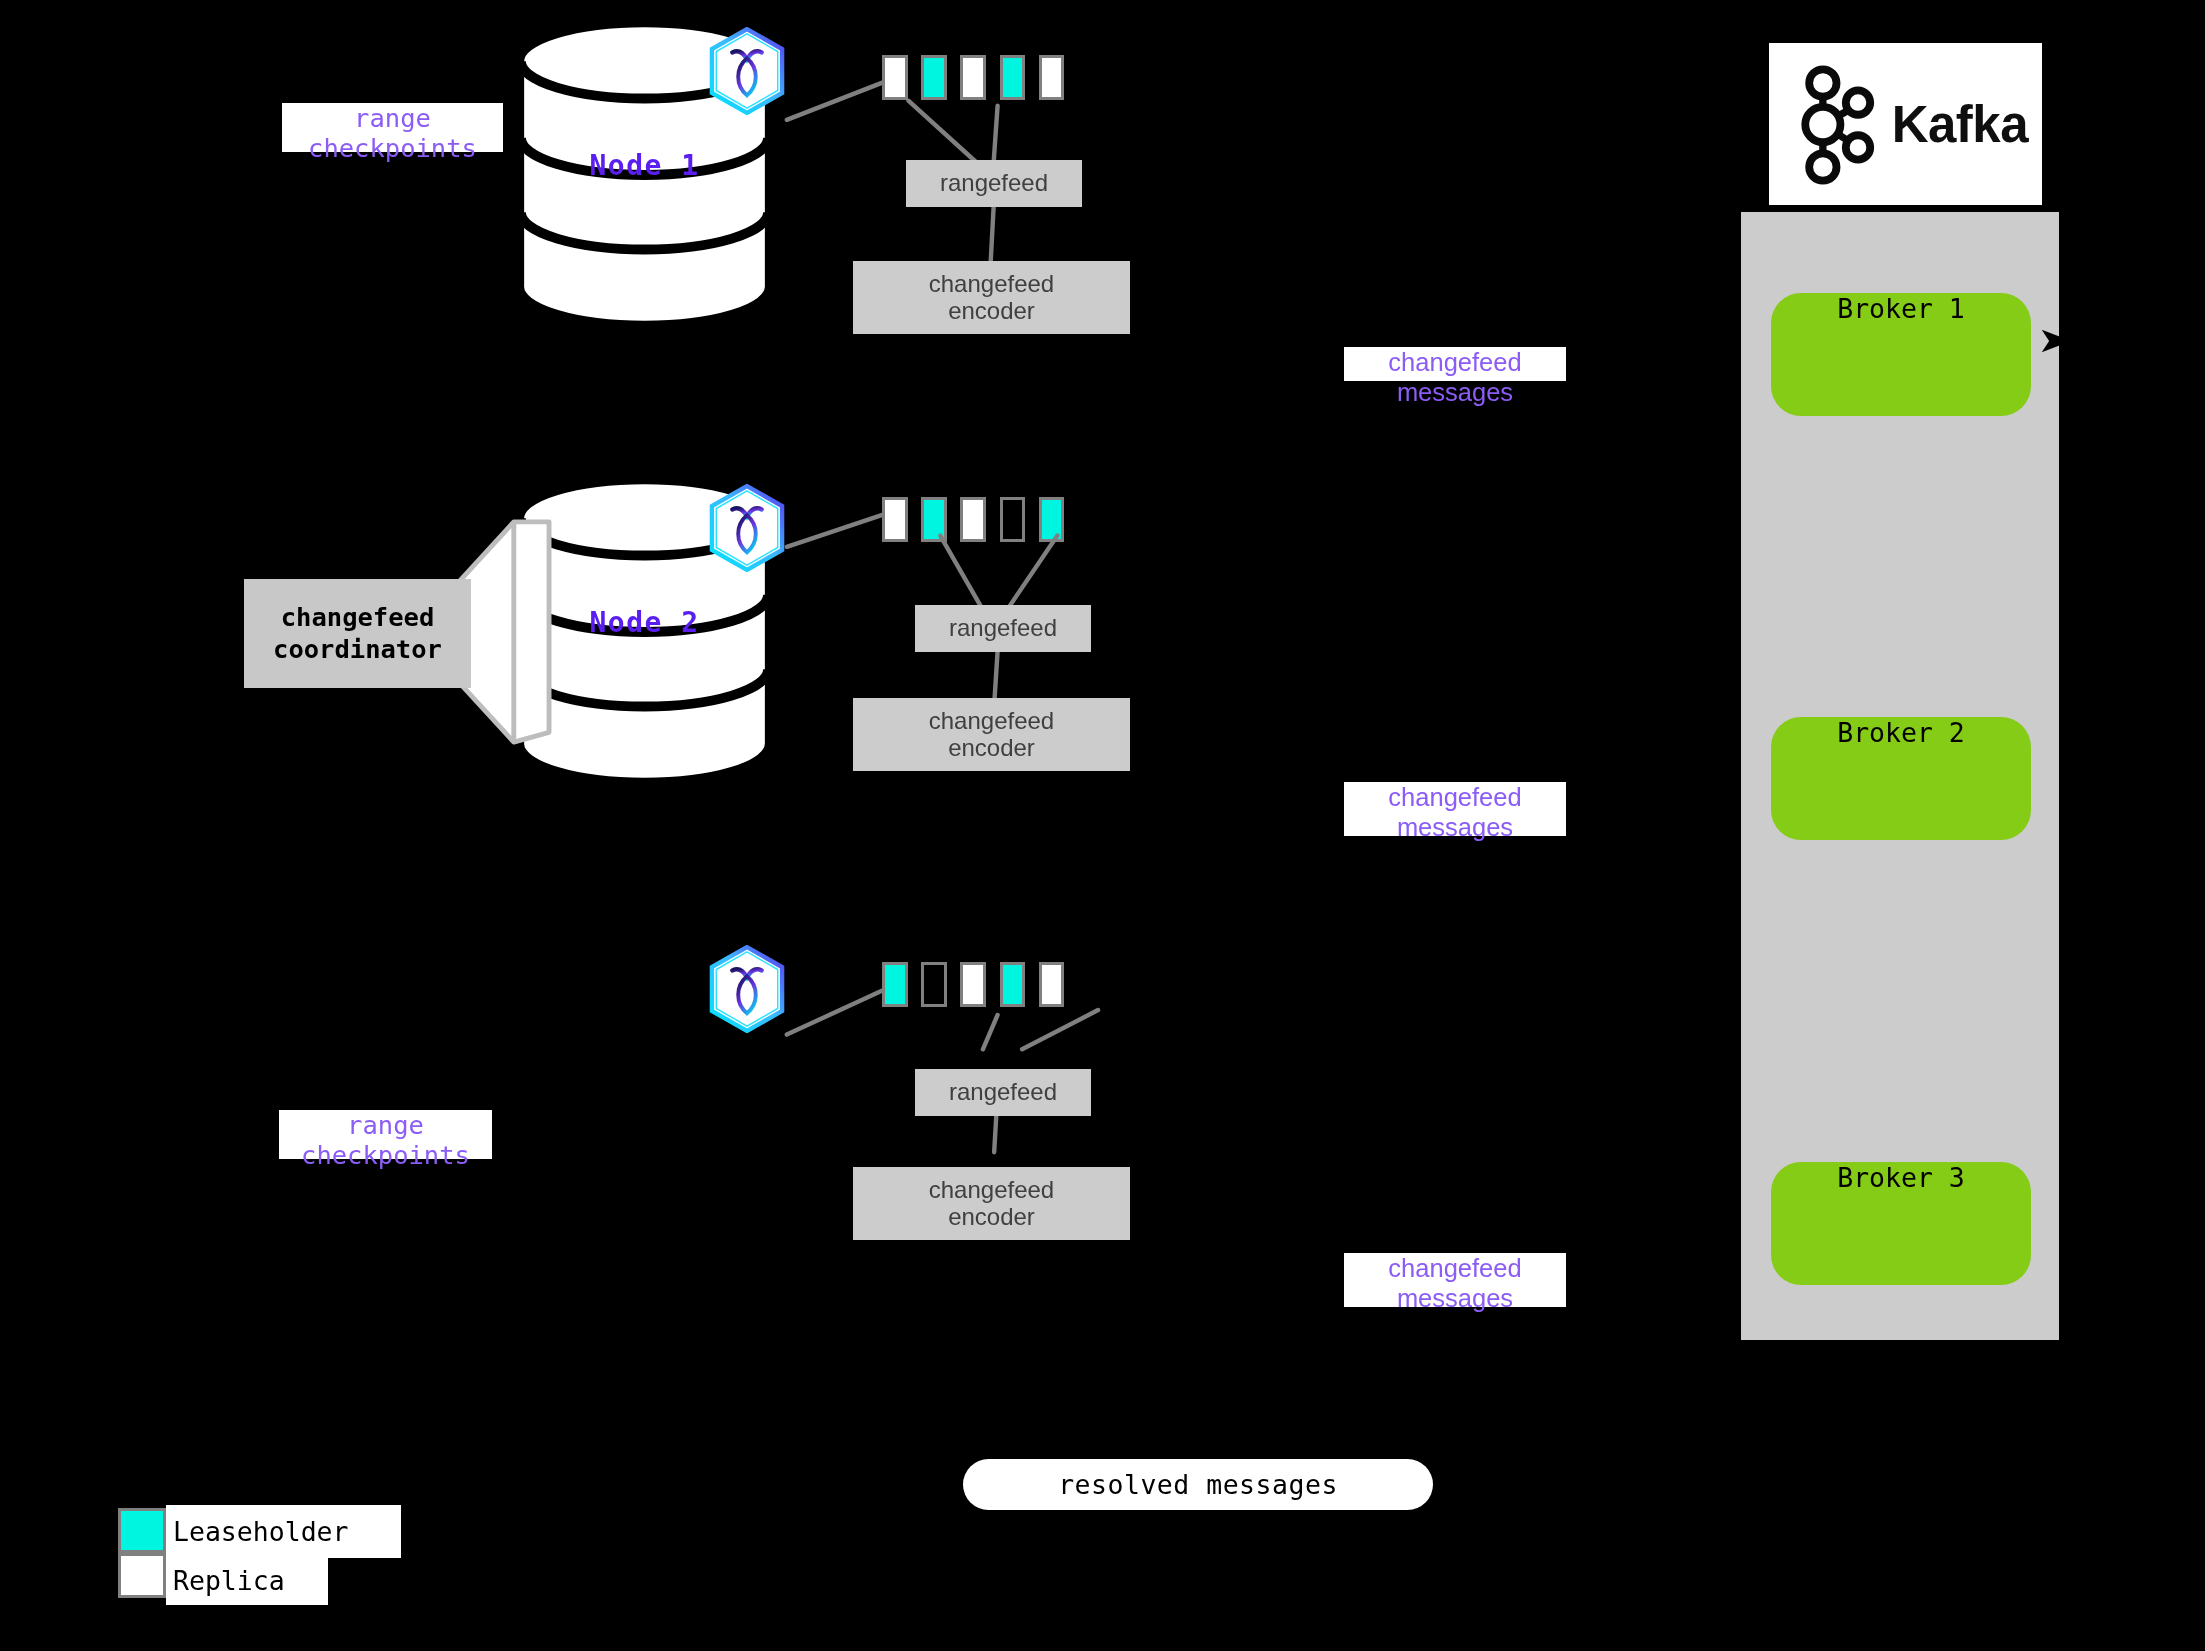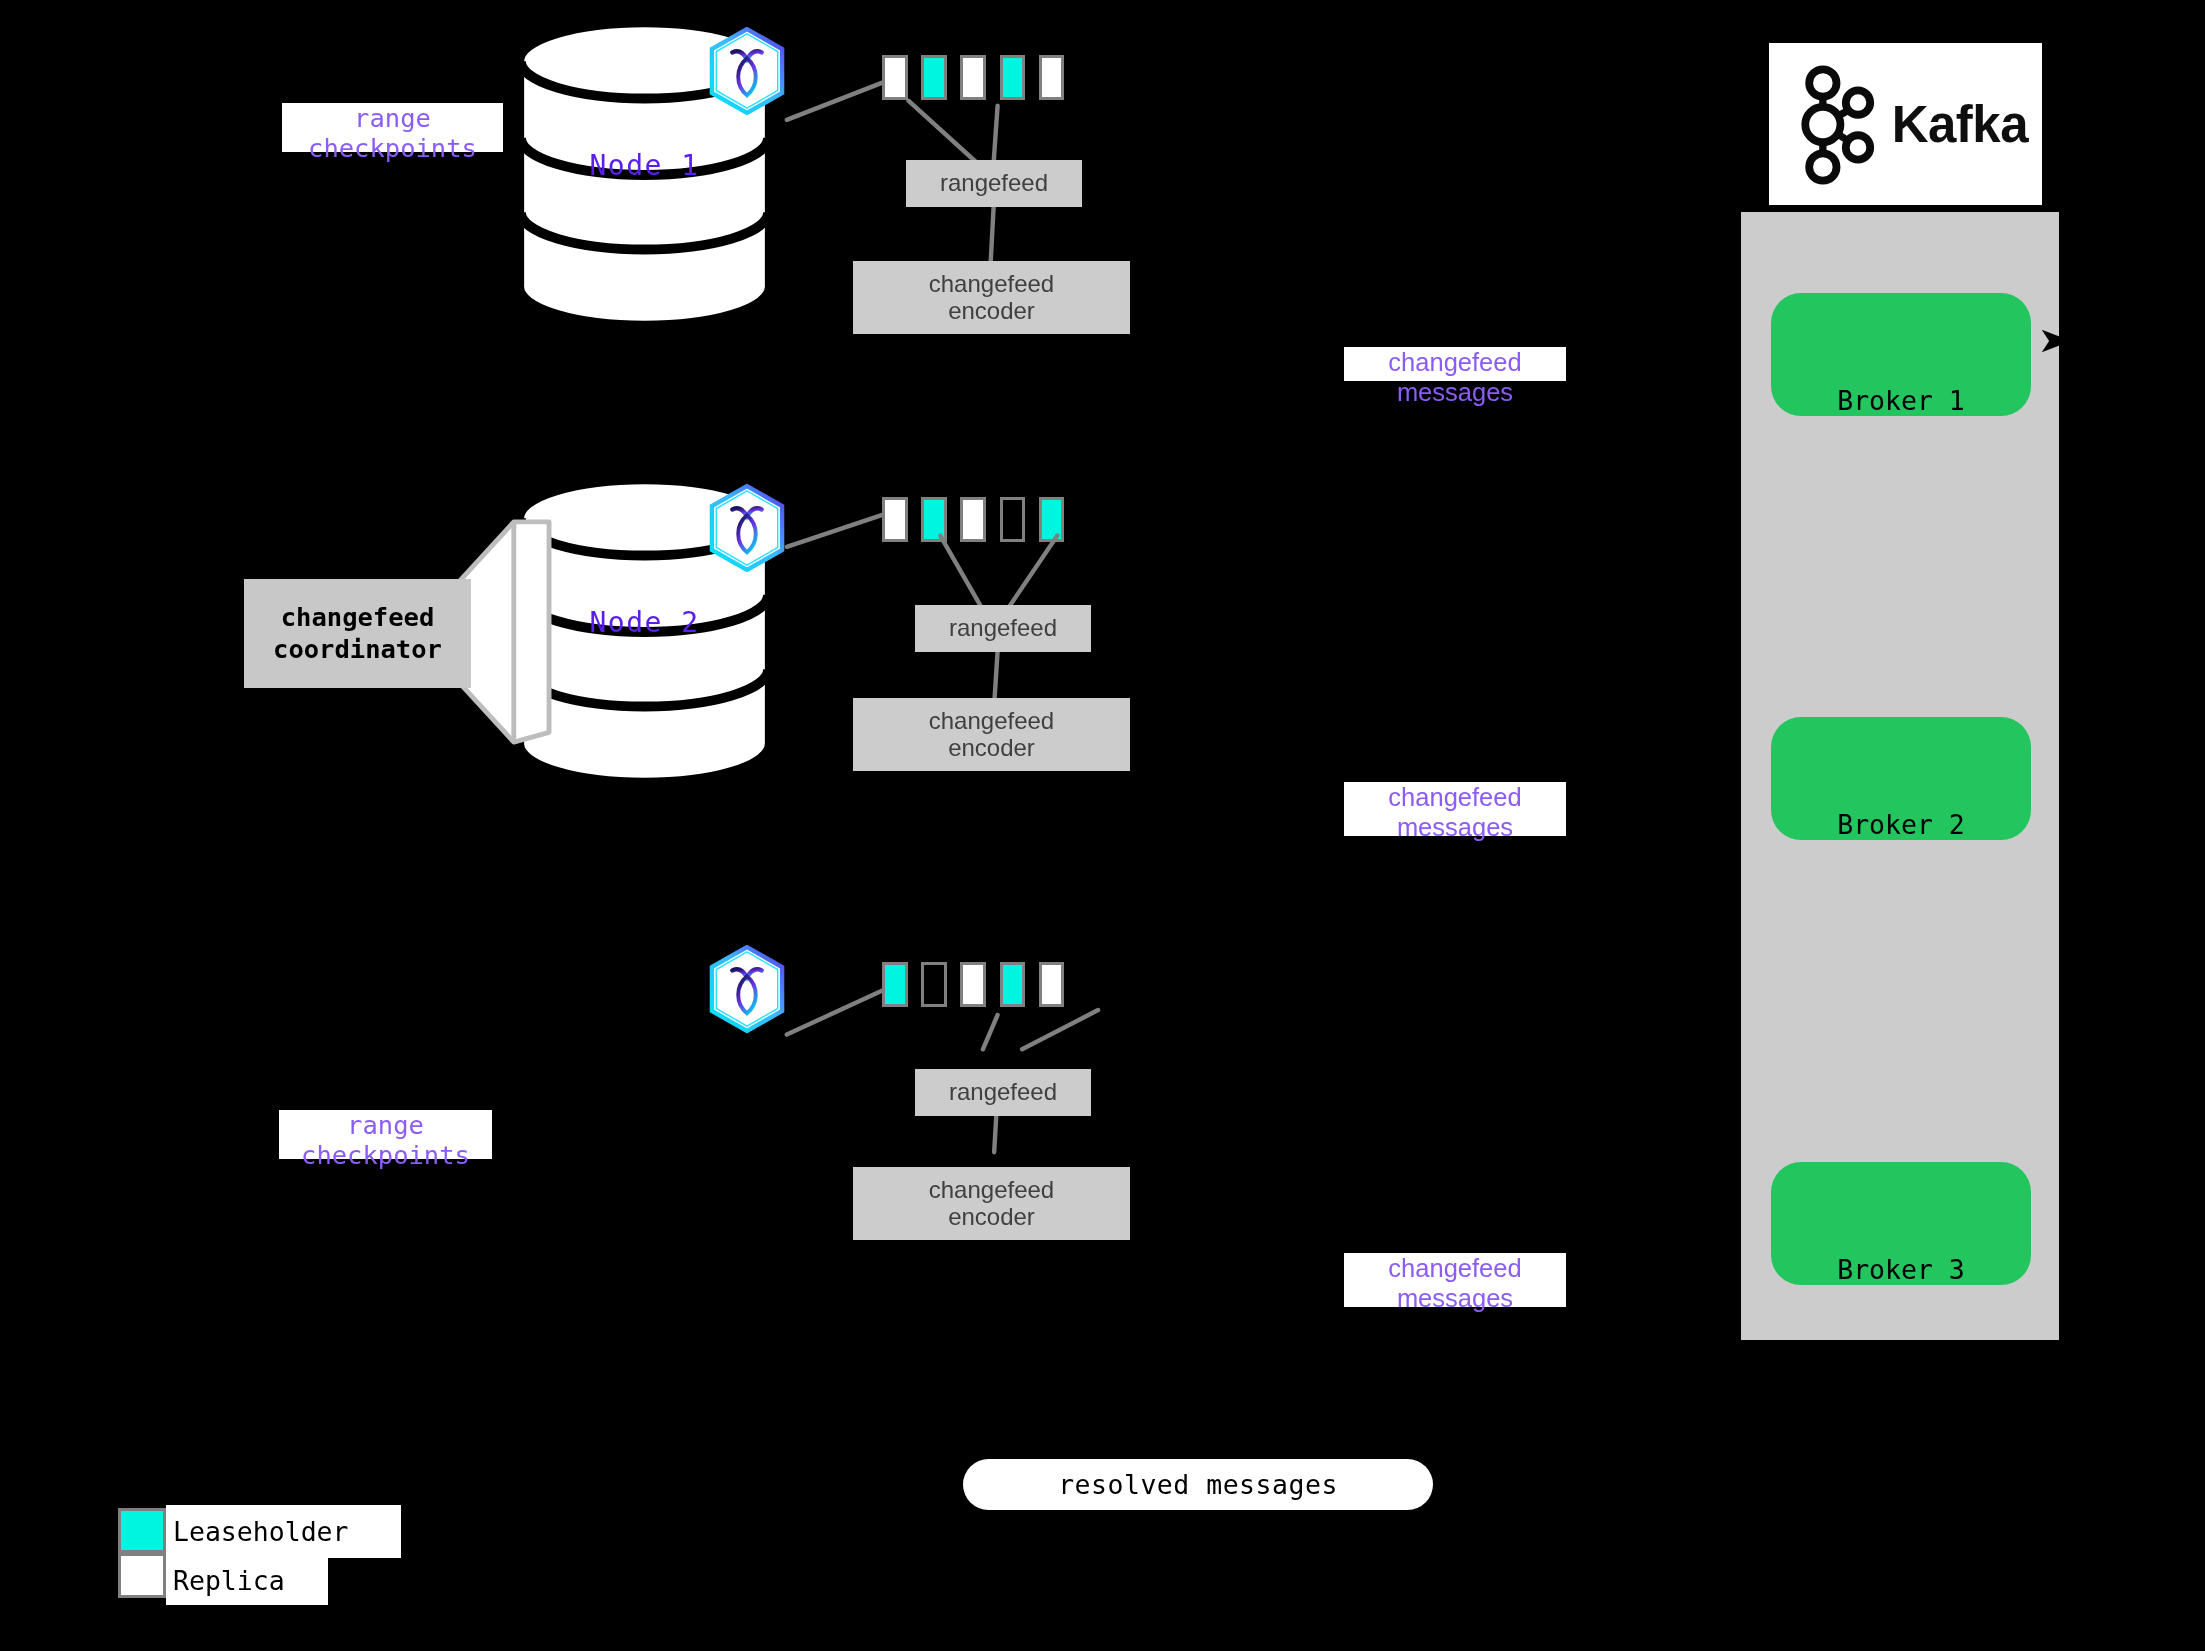--- a/index.html
+++ b/index.html
@@ -21,21 +21,21 @@
 
   
   .node-group { position: absolute; }
   .cyl { position: absolute; left: 0; top: 0; }
   .node-label {
     position: absolute;
     width: 100%;
     text-align: center;
     color: #5A1FF0;
     font-family: "DejaVu Sans Mono", monospace;
-    font-weight: normal;
+    font-weight: bold;
     font-size: 28px;
     letter-spacing: 1.5px;
     z-index: 6;
     pointer-events: none;
   }
 
   
   .crdb-badge { position: absolute; z-index: 8; }
 
   
@@ -115,27 +115,27 @@
     color: #0F0F0F;
     letter-spacing: -0.5px;
   }
   .kafka-panel {
     position: absolute;
     background: #CCCCCC;
     z-index: 3;
   }
   .broker {
     position: absolute;
-    background: #22c55e;
+    background: #84cc16;
     border-radius: 30px;
     color: #000000;
     font-family: "DejaVu Sans Mono", monospace;
     font-size: 26.5px;
     display: flex;
-    align-items: flex-end;
+    align-items: flex-start;
     justify-content: center;
     z-index: 4;
   }
 
   
   .pill {
     position: absolute;
     background: #FFFFFF;
     border-radius: 490px;
     color: #000000;

